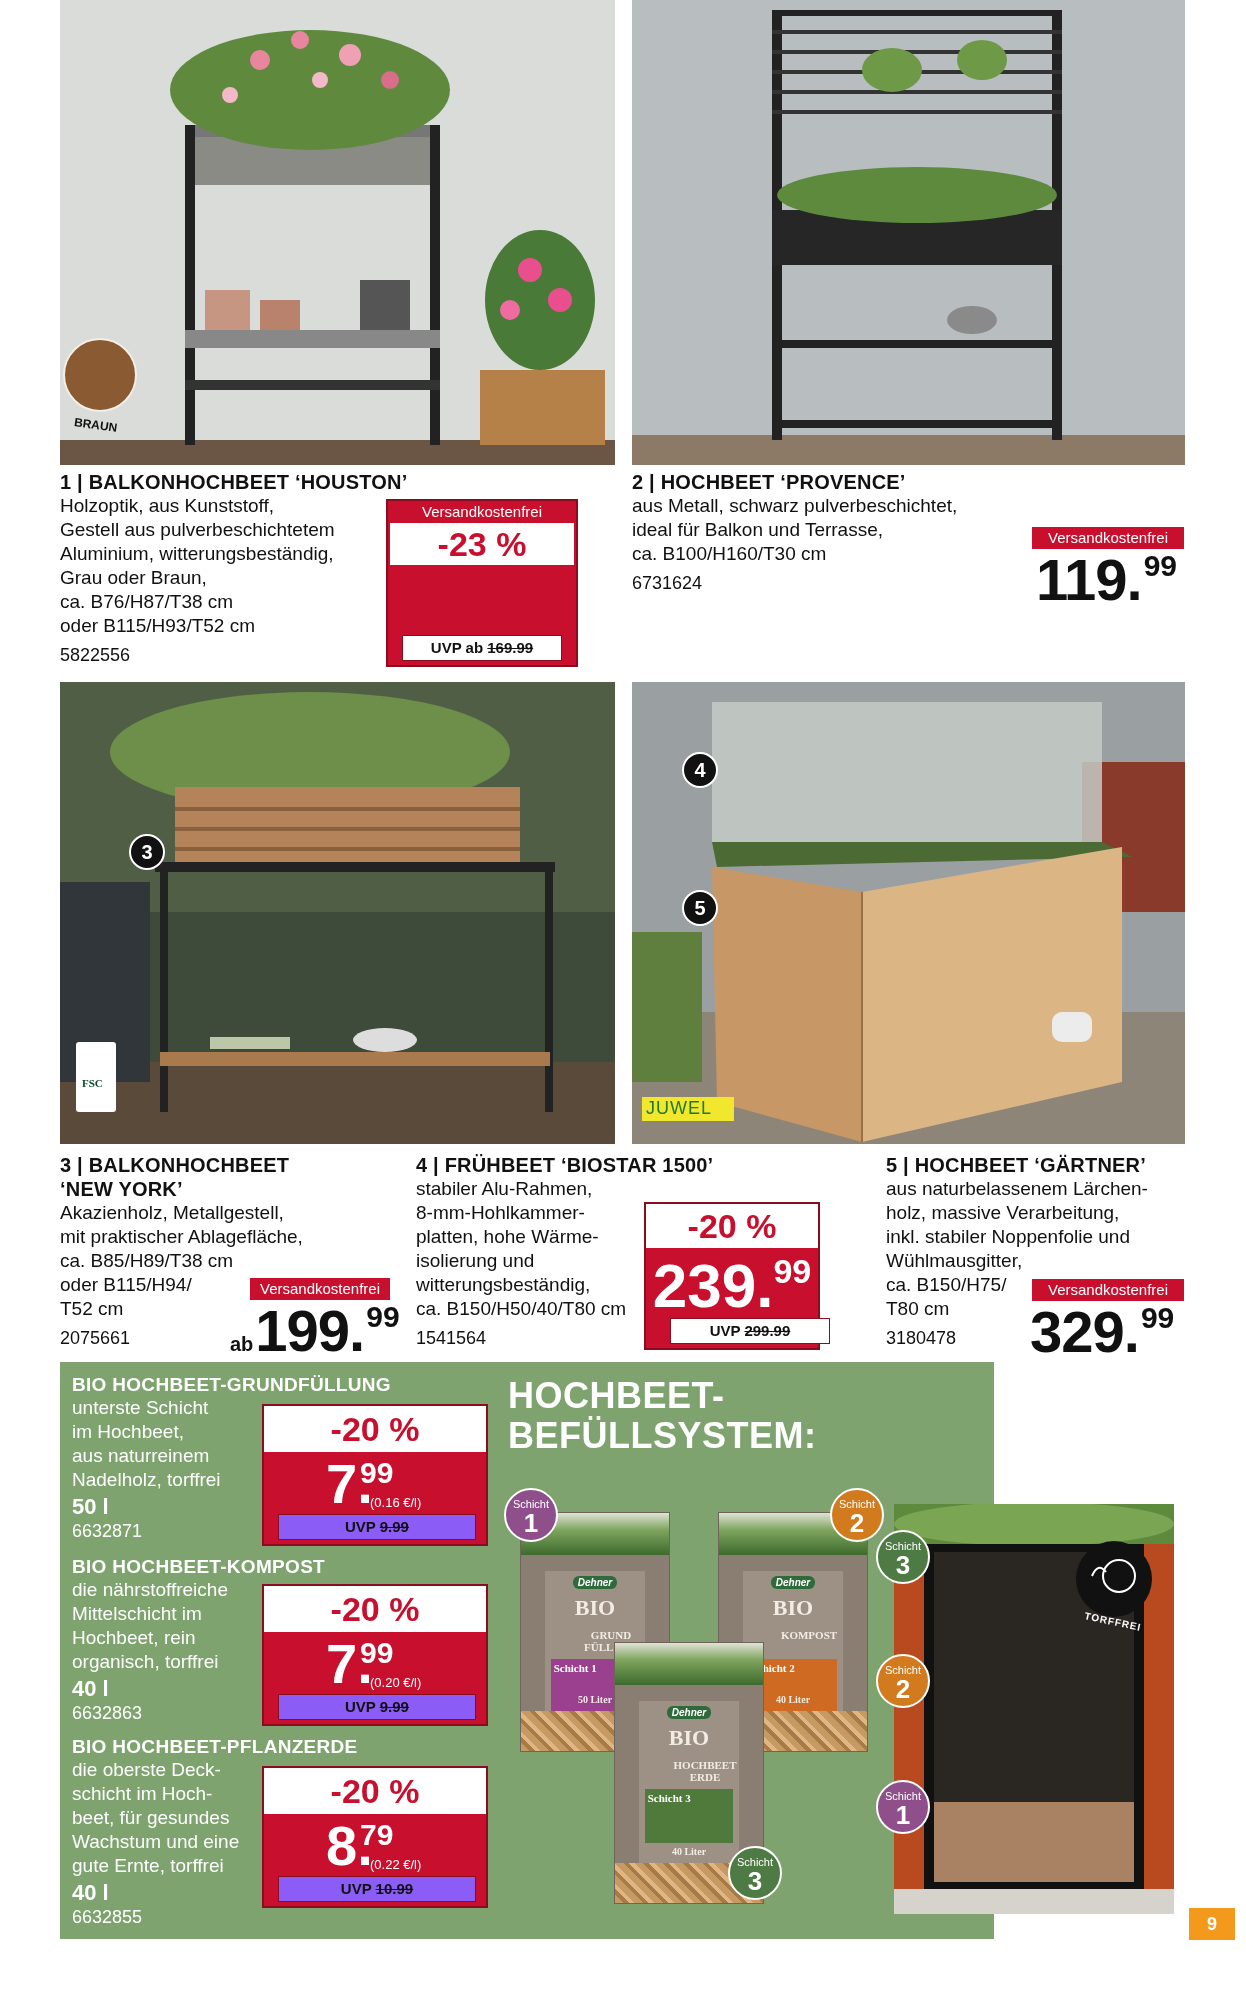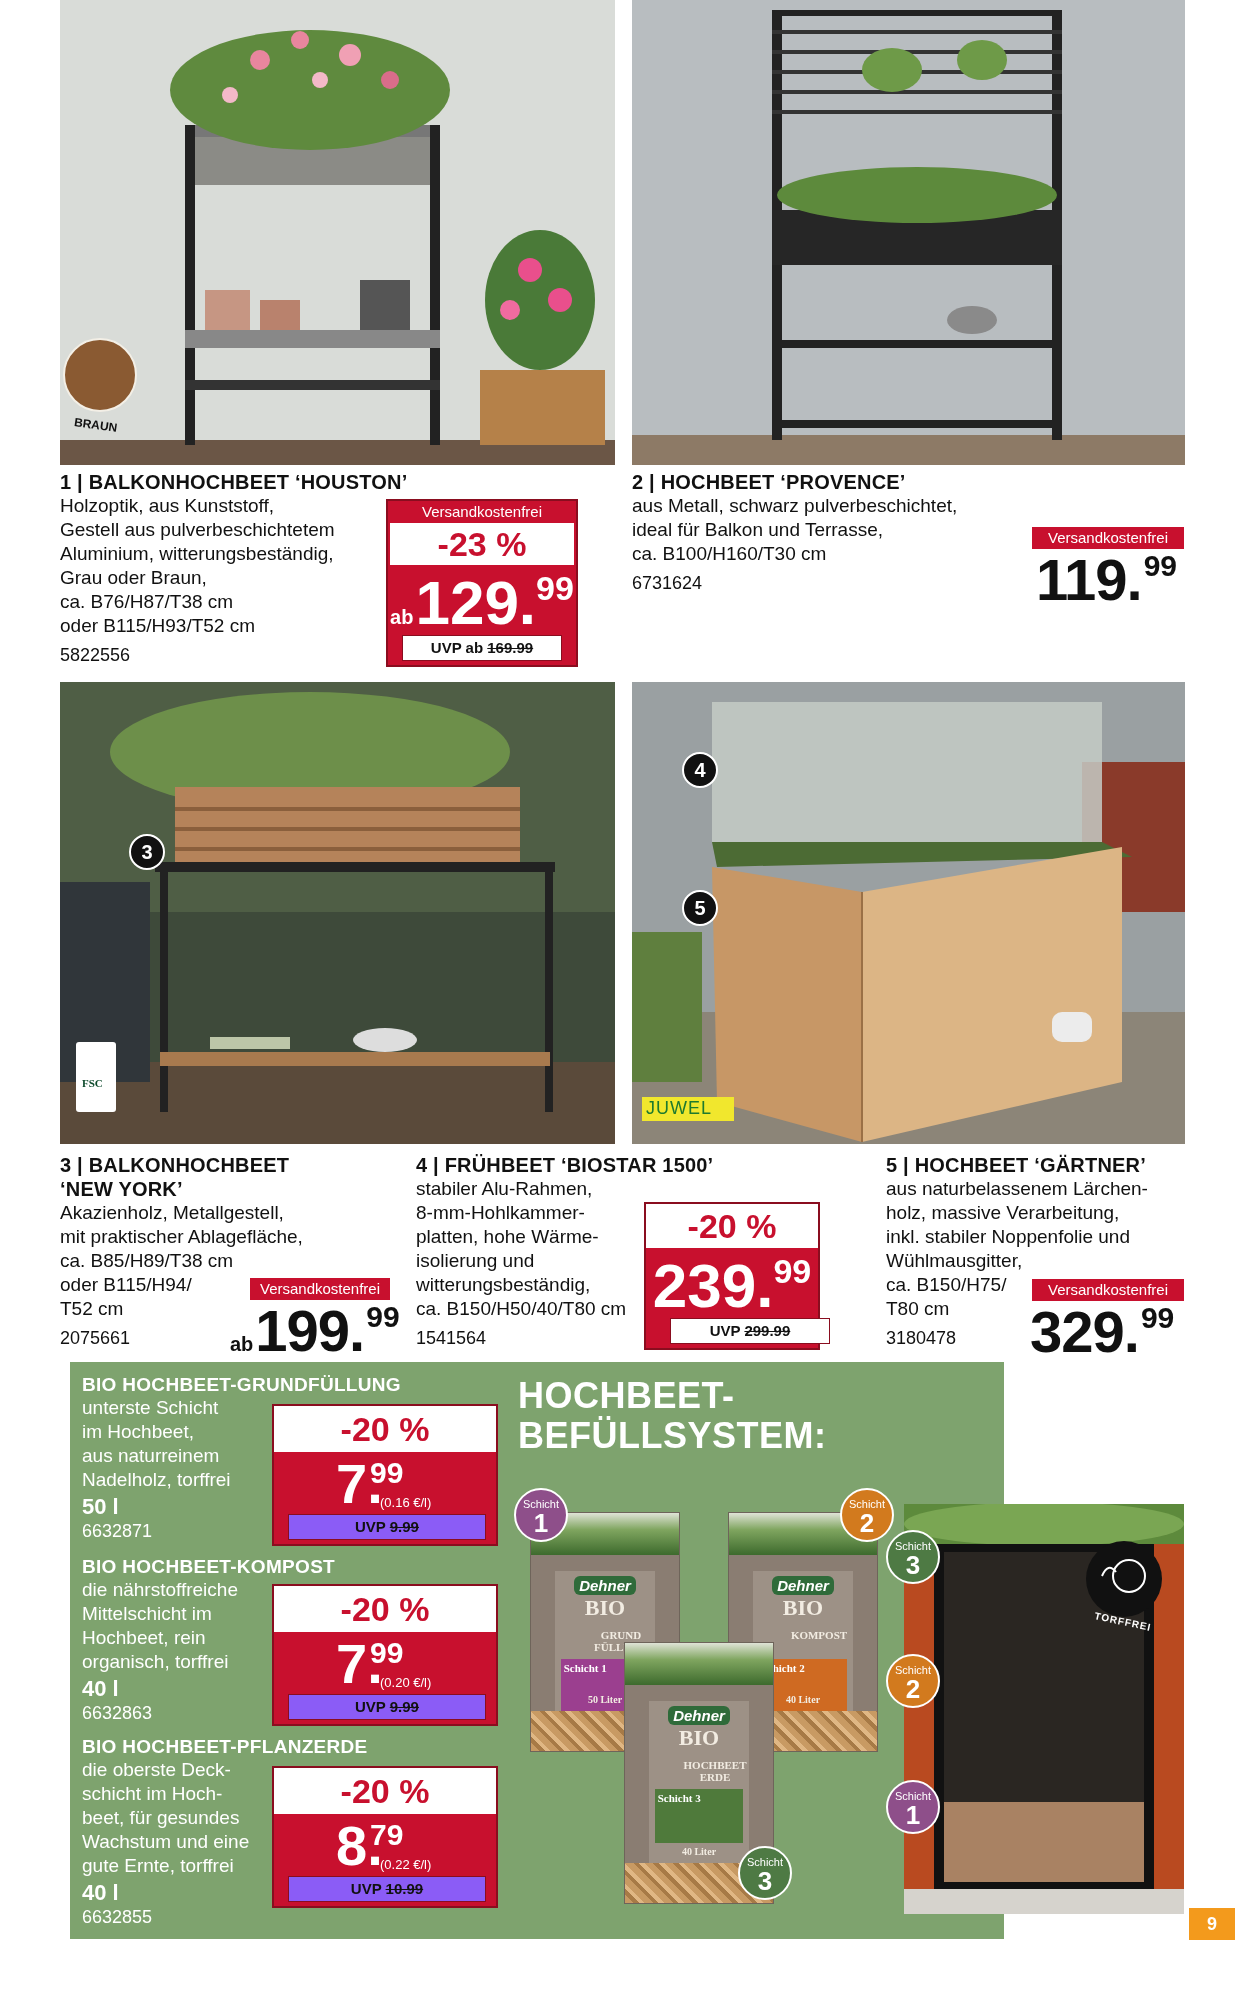--- a/index.html
+++ b/index.html
@@ -31,21 +31,21 @@
   .redbox .ship-row { color: #fff; font-size: 15px; text-align: center; line-height: 22px; }
   .redbox .pct { background: #fff; color: #c8102e; font-weight: bold; text-align: center; margin: 0 2px; }
   .redbox .price { color: #fff; font-weight: bold; text-align: center; white-space: nowrap; line-height: 1; }
   .redbox .price .int { font-size: 62px; }
   .redbox .price .dec { font-size: 34px; vertical-align: 24px; }
   .redbox .price .ab { font-size: 20px; margin-right: 2px; }
   .redbox .uvp { position: absolute; background: #fff; color: #111; font-weight: bold; text-align: center; font-size: 15px; border: 1px solid #8a0d1f; }
   .redbox .uvp s { text-decoration: line-through; }
 
   
-  .green { position: absolute; left: 70px; top: 1362px; width: 934px; height: 577px; background: #7ea36e; }
+  .green { position: absolute; left: 60px; top: 1362px; width: 934px; height: 577px; background: #7ea36e; }
   .gtitle { color: #fff; font-weight: bold; font-size: 19px; line-height: 22px; letter-spacing: 0.3px; }
   .gdesc { color: #fff; font-size: 19px; line-height: 24px; }
   .gvol { color: #fff; font-weight: bold; font-size: 22px; line-height: 26px; margin-top: 2px; }
   .gpart { color: #fff; font-size: 18px; line-height: 22px; }
 
   .sredbox { position: absolute; background: #c8102e; border: 2px solid #8a0d1f; width: 226px; height: 142px; }
   .sredbox .pct { background: #fff; color: #c8102e; font-weight: bold; font-size: 34px; text-align: center; height: 46px; line-height: 46px; }
   .sredbox .price { position: absolute; left: 62px; top: 50px; color: #fff; font-weight: bold; line-height: 1; white-space: nowrap; }
   .sredbox .price .int { font-size: 56px; }
   .sredbox .price .dec { font-size: 30px; position: absolute; left: 34px; top: 2px; }
@@ -55,21 +55,21 @@
   .hbtitle { color: #fff; font-weight: bold; font-size: 36px; line-height: 40px; letter-spacing: 0.5px; }
   .hbsub { color: #fff; font-weight: bold; font-size: 30px; line-height: 36px; }
 
   .layer-badge { position: absolute; width: 54px; height: 54px; border-radius: 50%; border: 2px solid #fff; color: #fff; text-align: center; }
   .layer-badge .lb-t { font-size: 11px; line-height: 12px; margin-top: 8px; display: block; }
   .layer-badge .lb-n { font-size: 26px; line-height: 26px; display: block; font-weight: bold; }
 
   .bag { position: absolute; background: #8a7d72; border: 1px solid #6e645a; overflow: hidden; }
   .bag .top { position: absolute; left: 0; right: 0; top: 0; height: 42px; background: linear-gradient(180deg,#dfe3d6 0%, #7fa55f 40%, #3d6a2d 100%); }
   .bag .label { position: absolute; left: 22%; right: 22%; top: 58px; bottom: 40px; background: #9d9186; }
-  .bag .brand { position: absolute; left: 0; right: 0; top: 6px; text-align: center; color: #fff; font-size: 15px; font-style: italic; font-weight: bold; }
+  .bag .brand { position: absolute; left: 0; right: 0; top: 6px; text-align: center; color: #fff; font-size: 10px; font-style: italic; font-weight: bold; }
   .bag .brand span { background: #2f6b3a; padding: 1px 5px; border-radius: 6px; }
   .bag .bio { position: absolute; left: 0; right: 0; top: 24px; text-align: center; color: #f2ece2; font-family: "Liberation Serif", serif; font-size: 22px; font-weight: bold; }
   .bag .pname { position: absolute; left: 0; right: 0; top: 58px; text-align: center; color: #f2ece2; font-family: "Liberation Serif", serif; font-size: 11px; font-weight: bold; line-height: 12px; padding-left: 32px; }
   .bag .sch { position: absolute; left: 6px; right: 6px; top: 88px; height: 54px; color: #fff; font-family: "Liberation Serif", serif; font-weight: bold; font-size: 11px; padding: 3px; }
   .bag .liter { position: absolute; left: 0; right: 0; bottom: 6px; text-align: center; color: #f2ece2; font-family: "Liberation Serif", serif; font-size: 10px; font-weight: bold; }
   .bag .chips { position: absolute; left: 0; right: 0; bottom: 0; height: 40px; background: repeating-linear-gradient(45deg,#c89a63 0 6px,#a77a46 6px 10px,#e0b784 10px 14px); }
 
   .pagenum { position: absolute; left: 1189px; top: 1908px; width: 46px; height: 32px; background: #f39a1c; color: #fff; font-weight: bold; font-size: 18px; text-align: center; line-height: 32px; }
 </style>
 </head>
@@ -139,23 +139,20 @@
   <div class="pdesc">Aluminium, witterungsbeständig,</div>
   <div class="pdesc">Grau oder Braun,</div>
   <div class="pdesc">ca. B76/H87/T38 cm</div>
   <div class="pdesc">oder B115/H93/T52 cm</div>
   <div class="partno">5822556</div>
 </div>
 
 <div class="redbox" style="left:386px;top:499px;width:192px;height:168px;">
   <div class="ship-row">Versandkostenfrei</div>
   <div class="pct" style="font-size:34px;height:42px;line-height:42px;">-23 %</div>
-  <div class="price" style="margin-top:6px;">
-    <span class="ab">ab</span><span class="int">129.</span><span class="dec">99</span>
-  </div>
   <div class="uvp" style="left:14px;bottom:4px;width:160px;height:26px;line-height:24px;">
     <span>UVP ab</span> <s>169.99</s>
   </div>
 </div>
 
 <div class="abs" style="left:632px;top:470px;width:390px;">
   <div class="ptitle">2 | HOCHBEET ‘PROVENCE’</div>
   <div class="pdesc">aus Metall, schwarz pulverbeschichtet,</div>
   <div class="pdesc">ideal für Balkon und Terrasse,</div>
   <div class="pdesc">ca. B100/H160/T30 cm</div>

